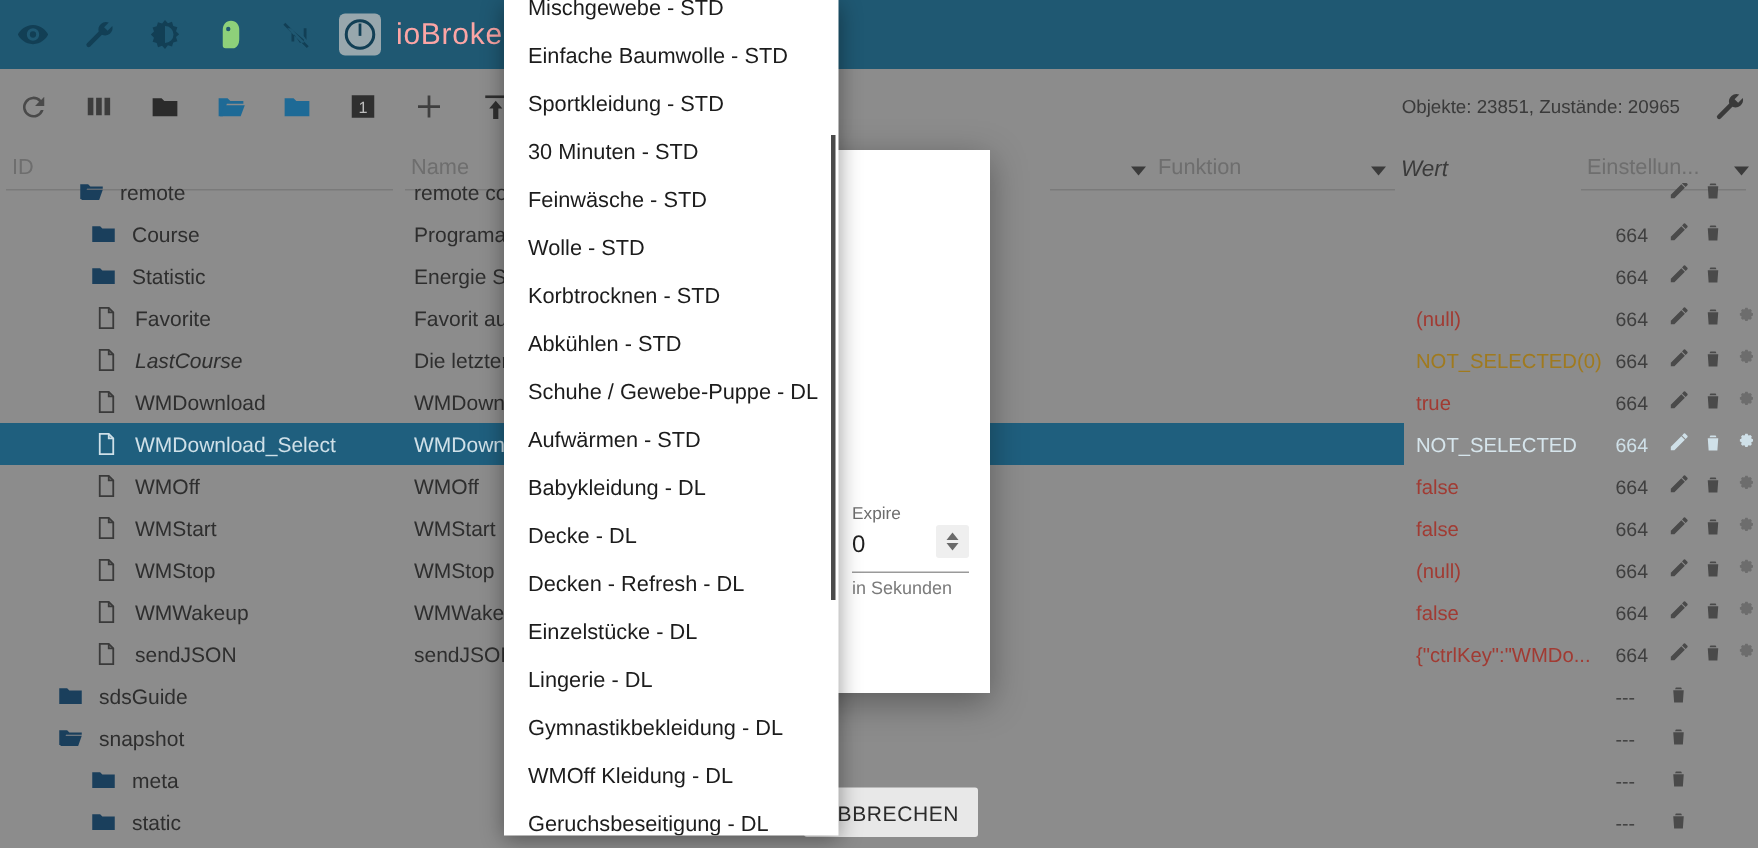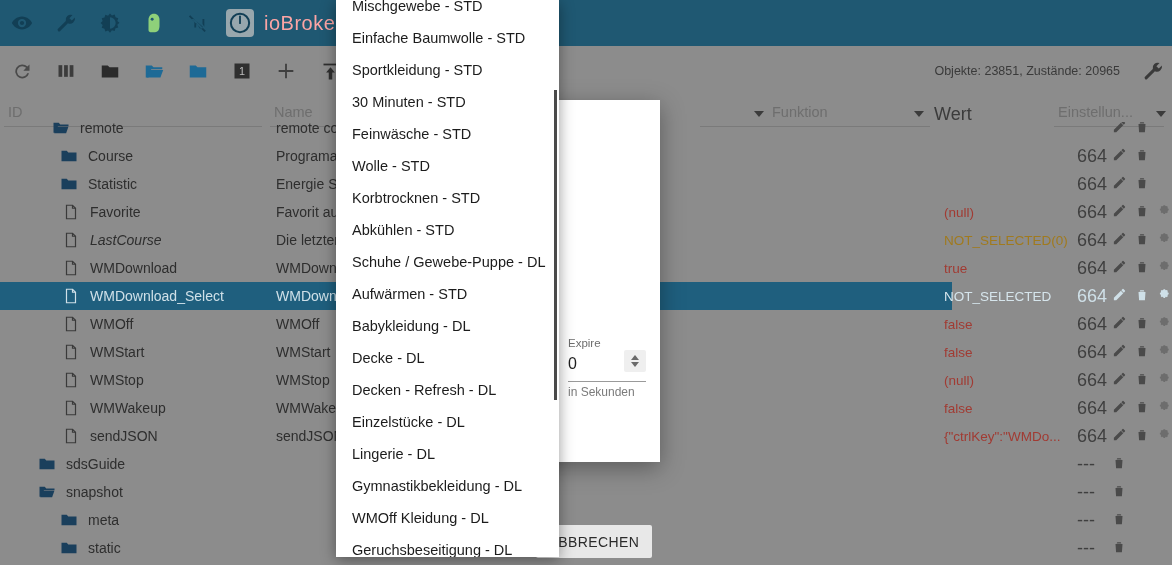--- a/index.html
+++ b/index.html
@@ -38,21 +38,21 @@
     font-size:12.5px;color:#3a3a3a;white-space:nowrap;
   }
   .wrench-right{
     position:absolute;right:8px;top:46px;height:50px;display:flex;align-items:center;
   }
   
   .colhead{
     position:absolute;left:0;top:96px;width:1172px;height:36px;
   }
   .colhead .lbl{
-    position:absolute;top:8px;font-size:18px;color:#3b3b3b;white-space:nowrap;
+    position:absolute;top:8px;font-size:15px;color:#3b3b3b;white-space:nowrap;font-style:italic;
   }
   .colhead .lblq{
     position:absolute;top:8px;font-size:14.5px;color:#6e6e6e;white-space:nowrap;
   }
   .colhead .underline{
     position:absolute;height:1px;background:#7a7a7a;top:30px;
   }
   .caret{
     position:absolute;top:15px;width:0;height:0;
     border-left:5px solid transparent;border-right:5px solid transparent;
@@ -64,21 +64,21 @@
   }
   .row{
     position:absolute;left:0;width:936px;height:28px;display:flex;align-items:center;
     font-size:14px;color:#2e2e2e;
   }
   .row.sel{background:#1f5f7e;color:#cfe0e8;}
   .row .ic{width:18px;height:18px;display:block;}
   .row .idname{position:absolute;white-space:nowrap;}
   .row .nm{position:absolute;left:276px;white-space:nowrap;font-size:14px;}
   .row .val{position:absolute;left:944px;white-space:nowrap;font-size:13.5px;}
-  .row .perm{position:absolute;left:1077px;white-space:nowrap;font-size:18px;color:#3f3f3f;}
+  .row .perm{position:absolute;left:1077px;white-space:nowrap;font-size:13px;color:#3f3f3f;}
   .row .acts{position:absolute;left:1112px;display:flex;gap:8px;align-items:center;}
   .row.sel .perm{color:#cfe0e8;}
   .v-red{color:#a13b33;text-align:center;}
   .v-amber{color:#a07a1e;}
   .v-sel{color:#d6e5ec;}
   
   .dialog{
     position:absolute;left:440px;top:100px;width:220px;height:362px;
     background:#ffffff;box-shadow:0 6px 22px rgba(0,0,0,.35);
   }
@@ -350,21 +350,21 @@
             <path fill="#4a4a4a" d="M3 17.2V21h3.8L18 9.8 14.2 6zM20.7 7.1a1 1 0 0 0 0-1.4l-2.4-2.4a1 1 0 0 0-1.4 0L15 5.2 18.8 9z"></path>
           </svg></span>
         <span><svg width="14" height="14" viewBox="0 0 24 24">
             <path fill="#4a4a4a" d="M6 7h12l-1 14H7zM9 4h6l1 2H8z"></path>
           </svg></span>
         <span><svg width="14" height="14" viewBox="0 0 24 24">
             <path fill="#6d6d6d" d="M12 8.5A3.5 3.5 0 1 0 12 15.5 3.5 3.5 0 0 0 12 8.5zm8-.3l-1.6-.6-.4-1 .7-1.5-1.8-1.8-1.5.7-1-.4L13.8 2h-2.6l-.6 1.6-1 .4-1.5-.7-1.8 1.8.7 1.5-.4 1L5 8.2v2.6l1.6.6.4 1-.7 1.5 1.8 1.8 1.5-.7 1 .4.6 1.6h2.6l.6-1.6 1-.4 1.5.7 1.8-1.8-.7-1.5.4-1 1.6-.6z"></path>
           </svg></span>
       </span>
     </div>
-    <div class="row sel" style="top: 160px; padding-left: 16px;">
+    <div class="row sel" style="top: 160px;">
       <span style="position: absolute; left: 62px; width: 18px; height: 18px;">
         <svg class="ic" viewBox="0 0 24 24">
           <path fill="none" stroke="#cfe0e8" stroke-width="1.6" d="M6 3h8l4 4v14H6z"></path>
           <path fill="none" stroke="#cfe0e8" stroke-width="1.6" d="M14 3v4h4"></path>
         </svg>
       </span>
       <span class="idname" style="left: 90px;">WMDownload_Select</span>
       <span class="nm">WMDownl</span>
       <span class="val v-sel">NOT_SELECTED</span>
       <span class="perm">664</span>

